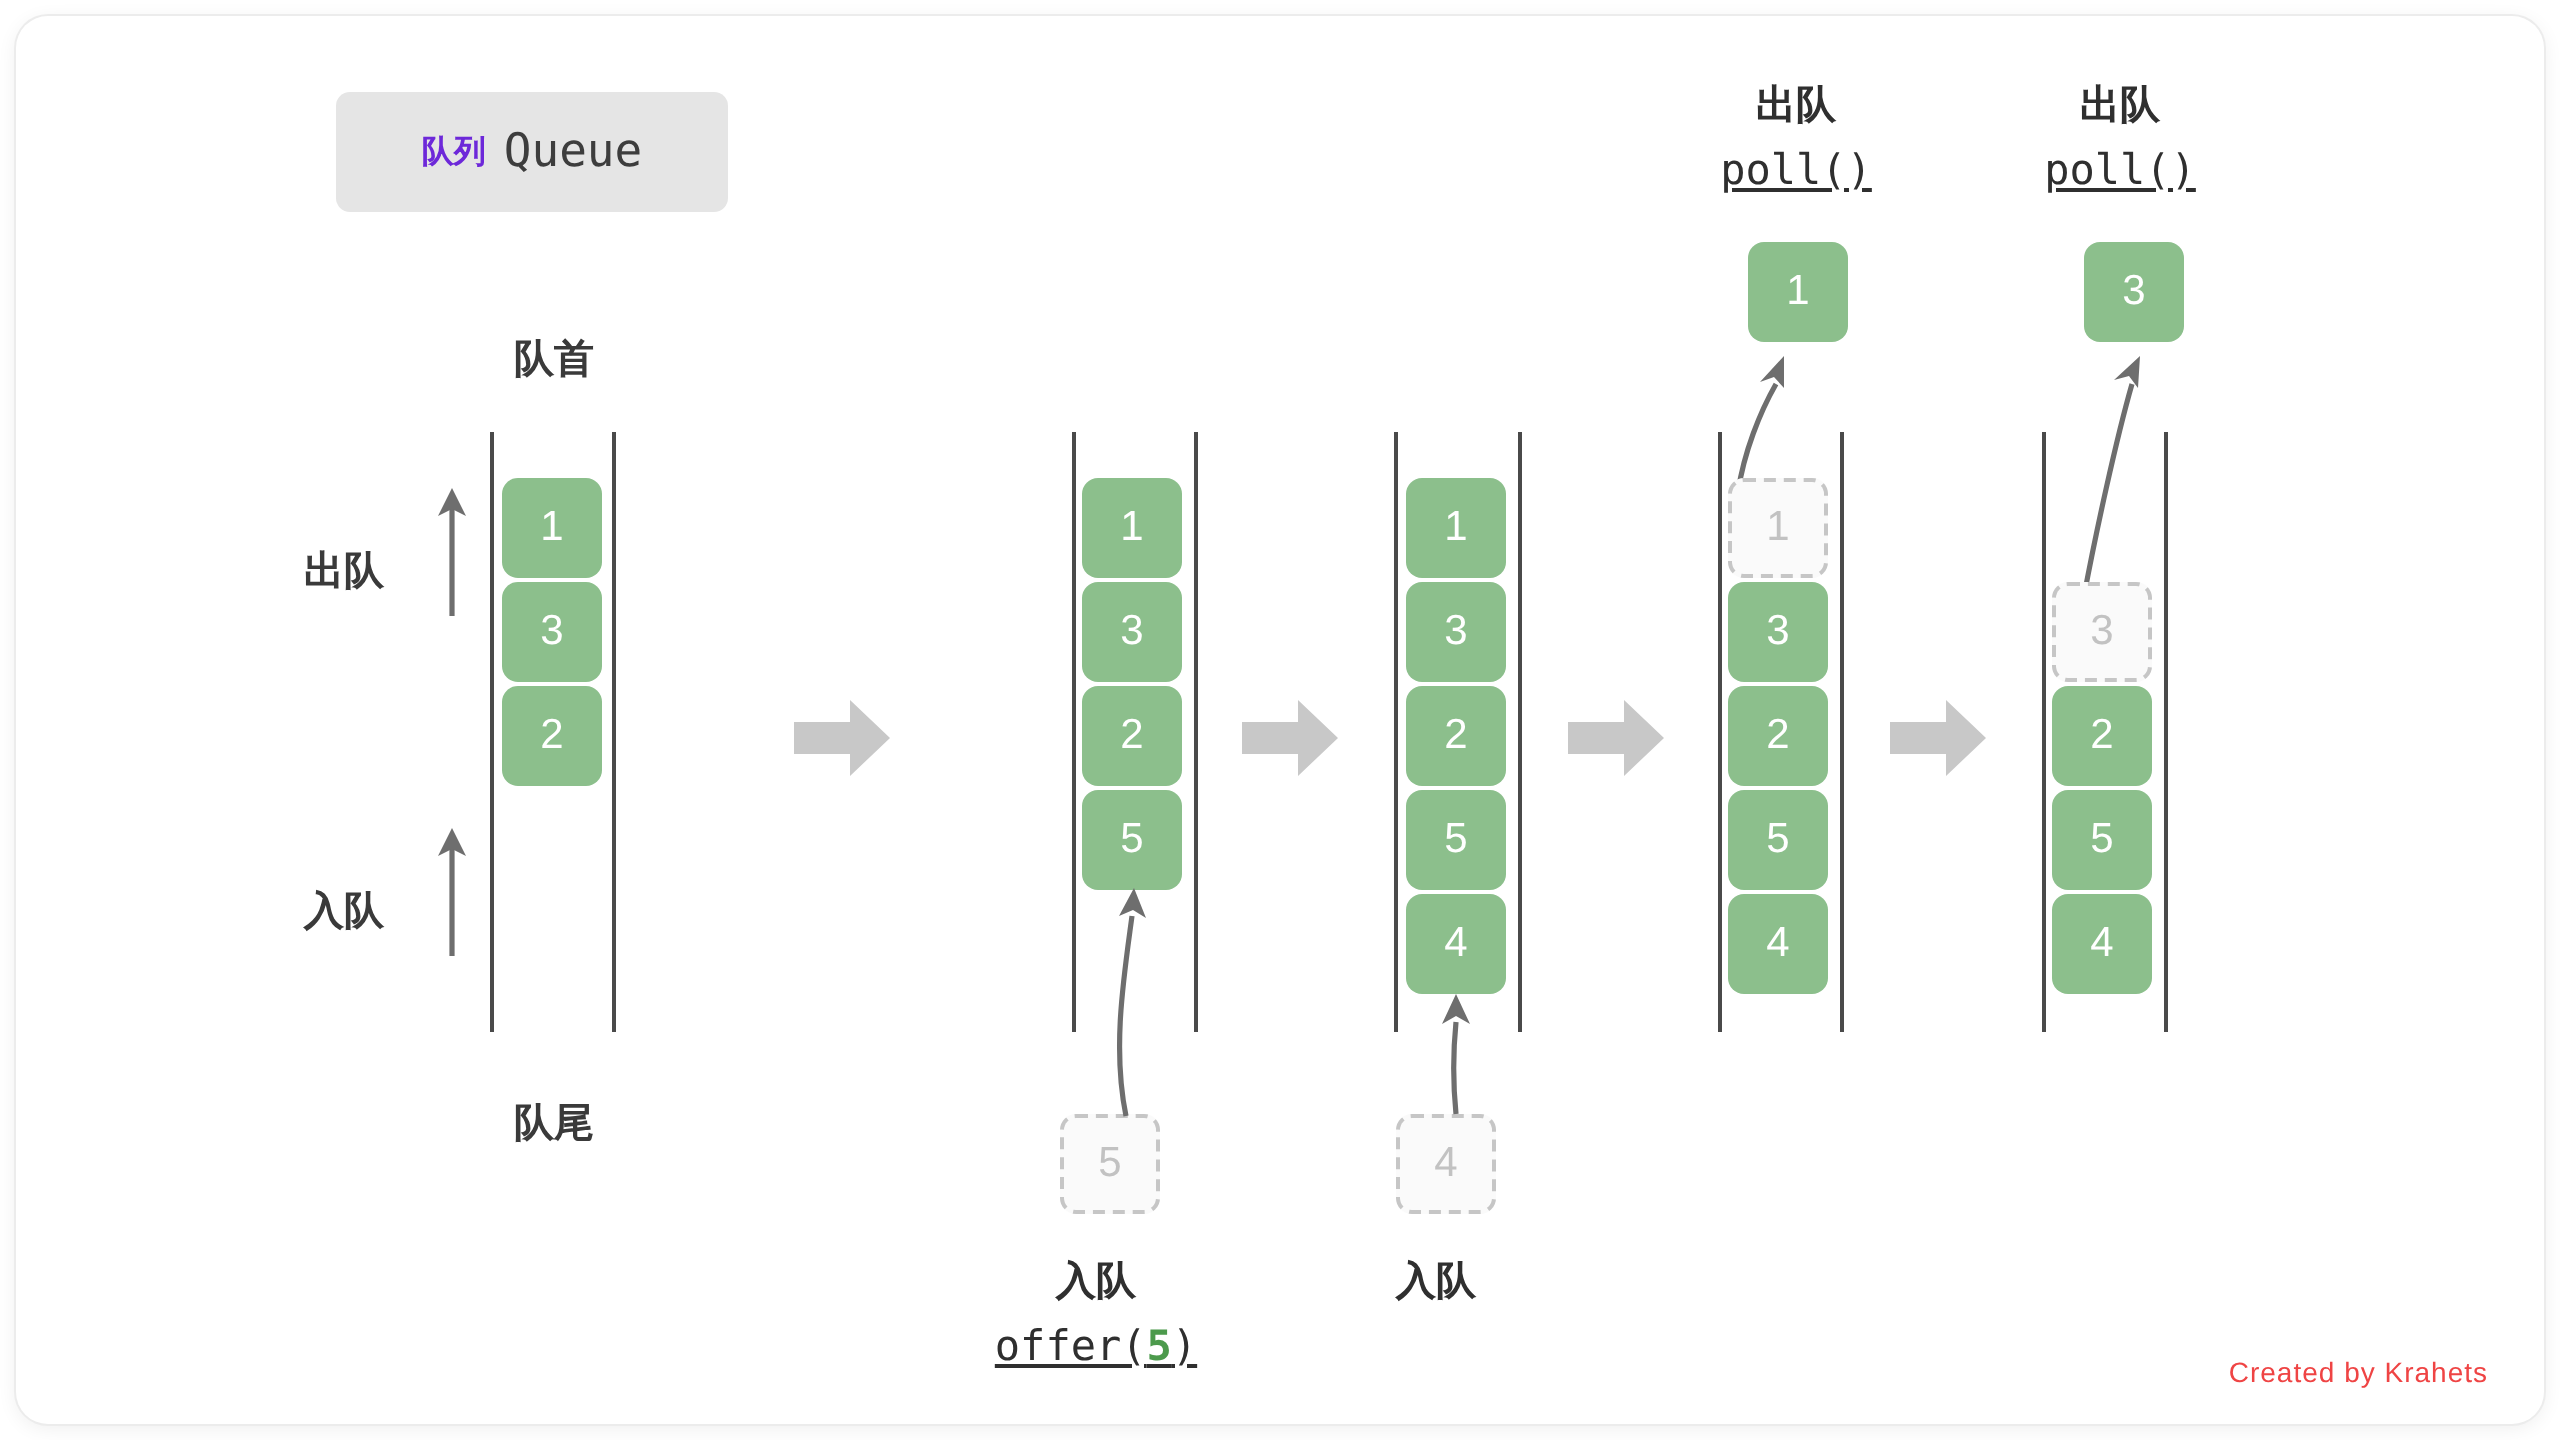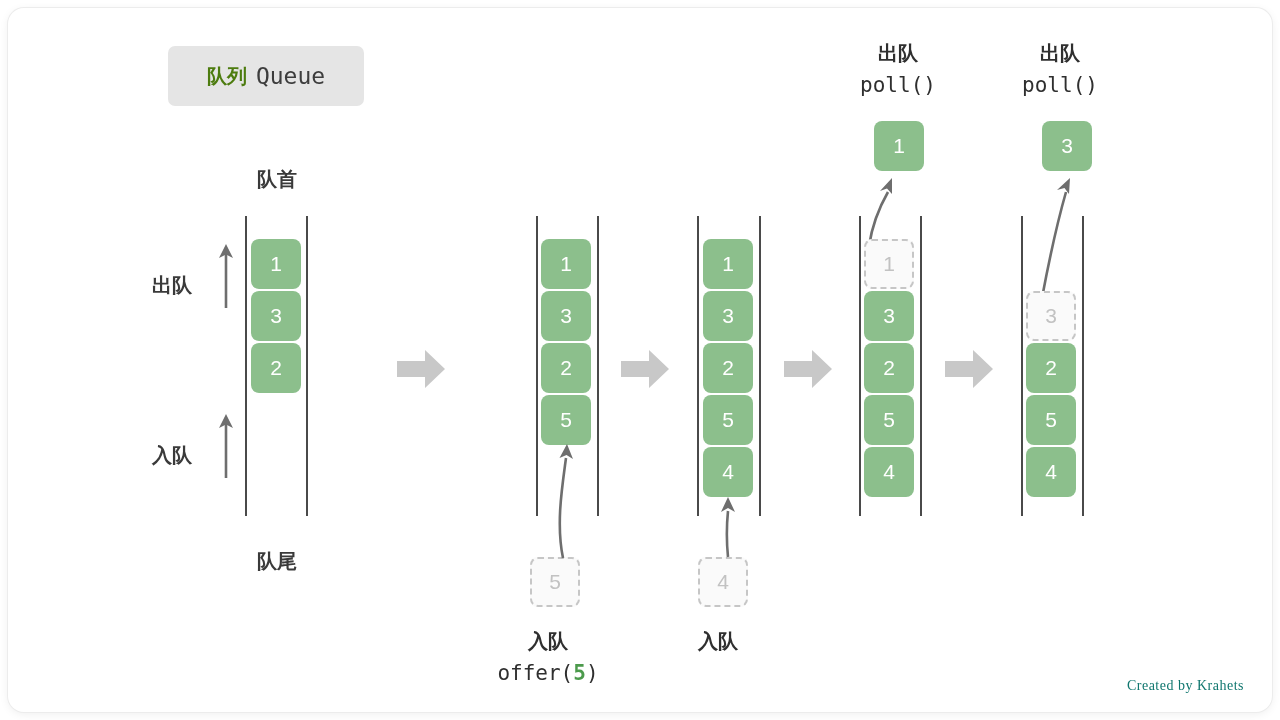--- a/index.html
+++ b/index.html
@@ -28,21 +28,21 @@
   
   #title-badge {
     left: 160px; top: 38px;
     width: 196px; height: 60px;
     background: #e5e5e5;
     border-radius: 7px;
     display: flex; align-items: center; justify-content: center;
     gap: 9px;
   }
   #title-badge .cn {
-    font-size: 20px; font-weight: bold; color: #4d7c0f;
+    font-size: 16px; font-weight: bold; color: #6d28d9;
   }
   #title-badge .en {
     font-family: "DejaVu Sans Mono", monospace;
     font-size: 23px; color: #3d3d3d;
   }
 
   
   .cn-label {
     font-size: 20px; font-weight: bold; color: #3a3a3a;
     white-space: nowrap;
@@ -50,21 +50,21 @@
   .op-label {
     text-align: center; white-space: nowrap; line-height: 1.55;
   }
   .op-label .cn {
     display: block;
     font-size: 20px; font-weight: bold; color: #2f2f2f;
   }
   .op-label .code {
     display: block;
     font-family: "DejaVu Sans Mono", monospace;
-    font-size: 21px; color: #2f2f2f;
+    font-size: 21px; color: #2f2f2f; text-decoration: underline;
   }
   .op-label .code .num { color: #4c9a4c; font-weight: bold; }
 
   
   .rail {
     width: 2px;
     background: #4a4a4a;
   }
 
   
@@ -84,22 +84,22 @@
     border: 2px dashed #c6c6c6;
     color: #c2c2c2;
   }
 
   
   .block-arrow { width: 48px; height: 42px; }
 
   
   #watermark {
     right: 28px; bottom: 18px;
-    font-family: Liberation Serif, serif;
-    font-size: 14px; color: #0f766e;
+    font-family: Liberation Sans, sans-serif;
+    font-size: 14px; color: #ef4444;
     letter-spacing: 0.5px;
   }
   svg { display: block; overflow: visible; }
 </style>
 </head>
 <body>
 
 <div id="canvas">
 
   <div id="title-badge" class="abs">

